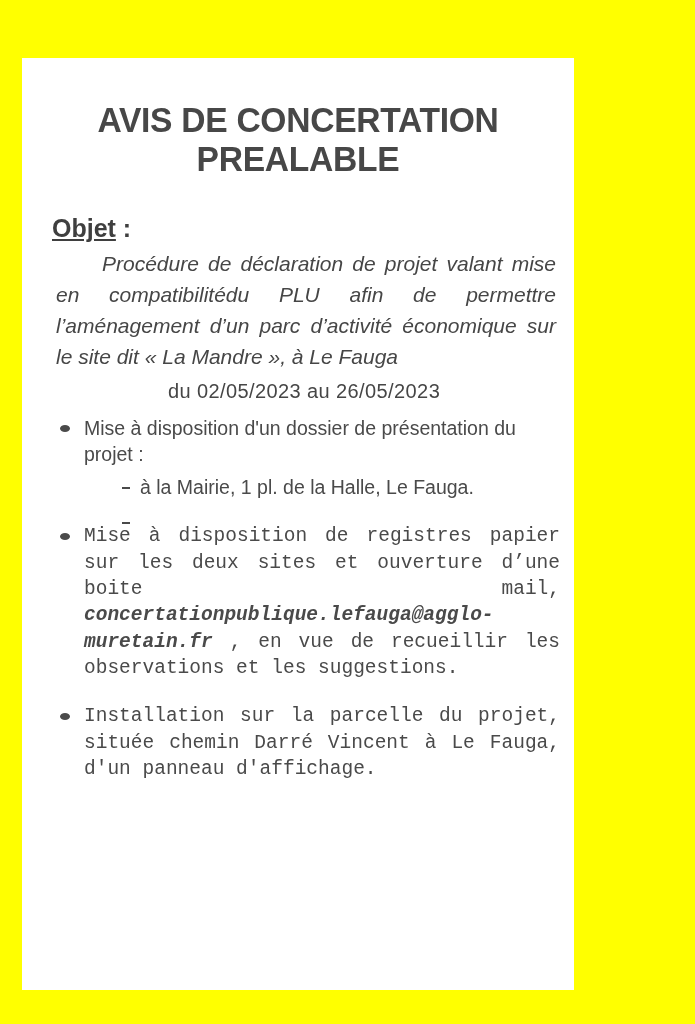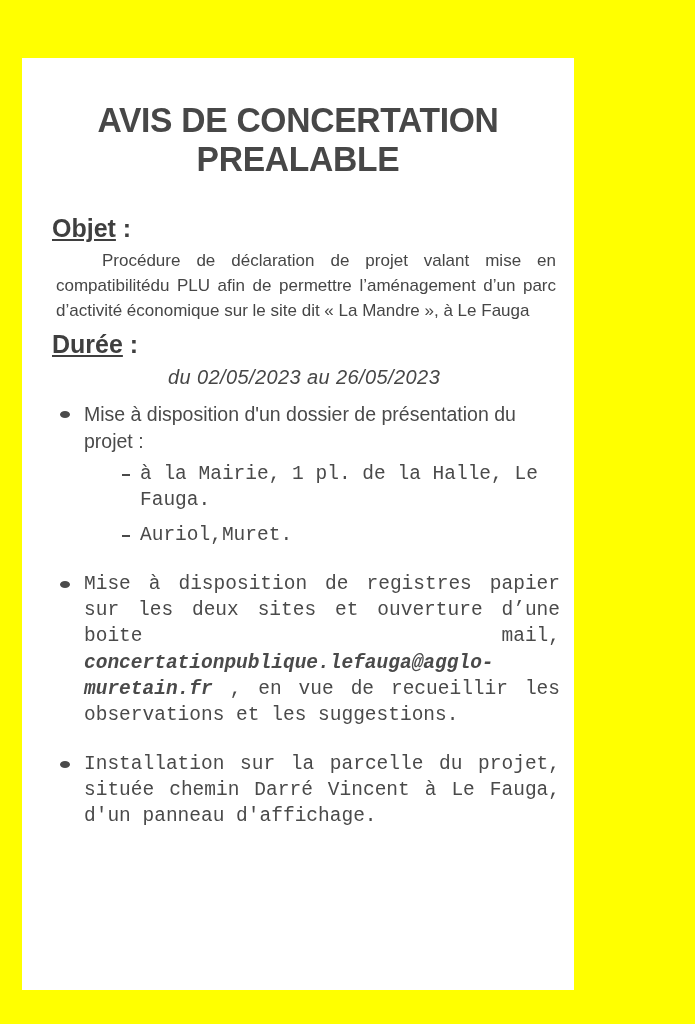--- a/index.html
+++ b/index.html
@@ -66,33 +66,33 @@
     text-underline-offset: 2px;
   }
   .sec-head .colon { text-decoration: none; }
 
   #objet-head  { margin-top: 36px; }
   #duree-head  { margin-top: 6px; }
   #modal-head  { margin-top: 26px; }
 
   
   .objet-body {
-    font-size: 17px;
+    font-style: italic;
+    font-size: 21px;
     line-height: 1.47;
     color: #464646;
     margin: 6px 18px 0 34px;
     text-align: justify;
     text-justify: inter-word;
   }
   .objet-body .indent { padding-left: 46px; }
   .objet-body .lastline { text-align: center; }
 
   
   .duree-body {
-    font-style: italic;
     font-size: 20px;
     color: #464646;
     margin: 7px 0 0 0;
     padding-left: 146px;
     letter-spacing: 0.4px;
   }
 
   
   .bullets { margin: 12px 0 0 0; }
 
@@ -112,21 +112,21 @@
     top: 10px;
     width: 10px;
     height: 7px;
     background: #4a4a4a;
     border-radius: 50%;
   }
 
   .bullet-item.justify { text-align: justify; text-justify: inter-word; font-family: Liberation Mono, monospace; }
 
   
-  .sublist { margin: 8px 0 0 0; font-family: Liberation Mono, monospace; }
+  .sublist { margin: 8px 0 0 0; }
 
   .sub-item {
     position: relative;
     font-size: 19.5px;
     line-height: 1.33;
     color: #4a4a4a;
     padding-left: 56px;
     margin-top: 9px;
   }
   .sub-item:first-child { margin-top: 4px; }
@@ -159,40 +159,36 @@
 
   <div class="sec-head" id="objet-head">
     <span class="word">Objet</span><span class="colon"> :</span>
   </div>
   <div class="objet-body">
     <span class="indent">Procédure de déclaration de projet valant mise en</span>
     <span>compatibilitédu PLU afin de permettre l’aménagement d’un parc</span>
     <span class="lastline">d’activité économique sur le site dit « La Mandre », à Le Fauga</span>
   </div>
 
-  <div class="sec-head" id="duree-head">
-    <span class="word">Durée</span><span class="colon"> :</span>
-  </div>
   <div class="duree-body">du 02/05/2023 au 26/05/2023</div>
 
 
   <div class="bullets">
 
     <div class="bullet-item">
       <span class="bullet-dot"></span>
       <span>Mise à disposition d'un dossier de présentation du projet :</span>
 
       <div class="sublist">
         <div class="sub-item">
           <span class="sub-dash"></span>
           <span>à la Mairie, 1 pl. de la Halle, Le Fauga.</span>
         </div>
         <div class="sub-item">
           <span class="sub-dash"></span>
-          <span class="cont">Auriol,Muret.</span>
         </div>
       </div>
     </div>
 
     <div class="bullet-item justify">
       <span class="bullet-dot"></span>
       <span>Mise à disposition de registres papier sur les deux sites et ouverture d’une boite mail, </span><span class="bi">concertationpublique.lefauga@agglo-muretain.fr</span><span> , en vue de recueillir les observations et les suggestions.</span>
     </div>
 
     <div class="bullet-item justify">

